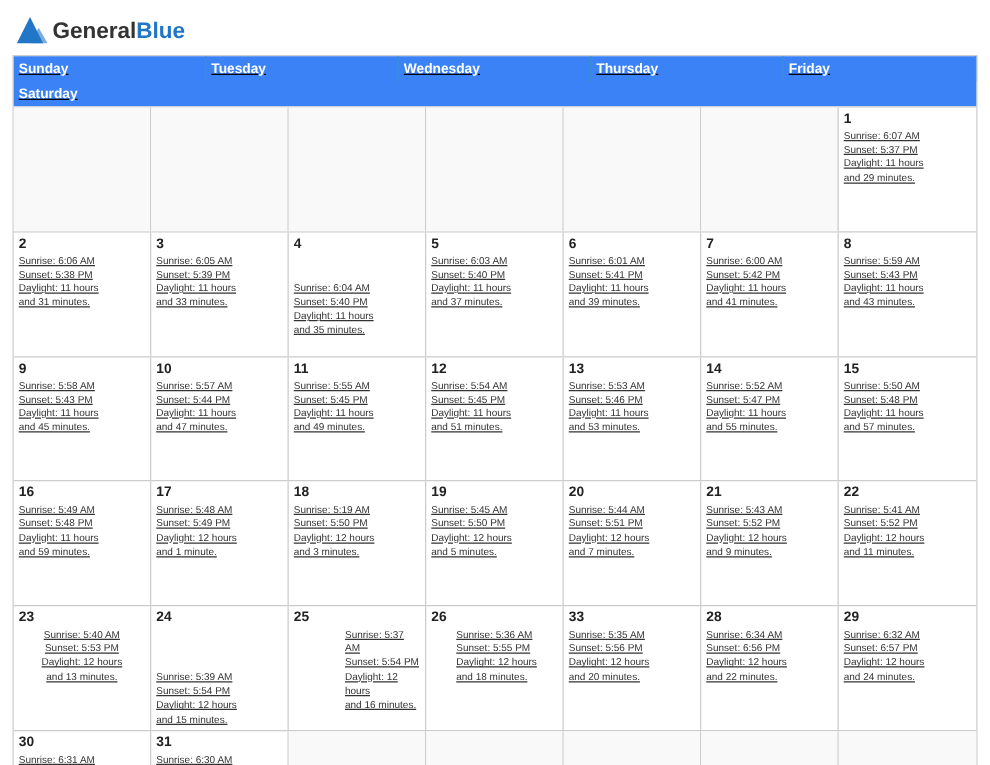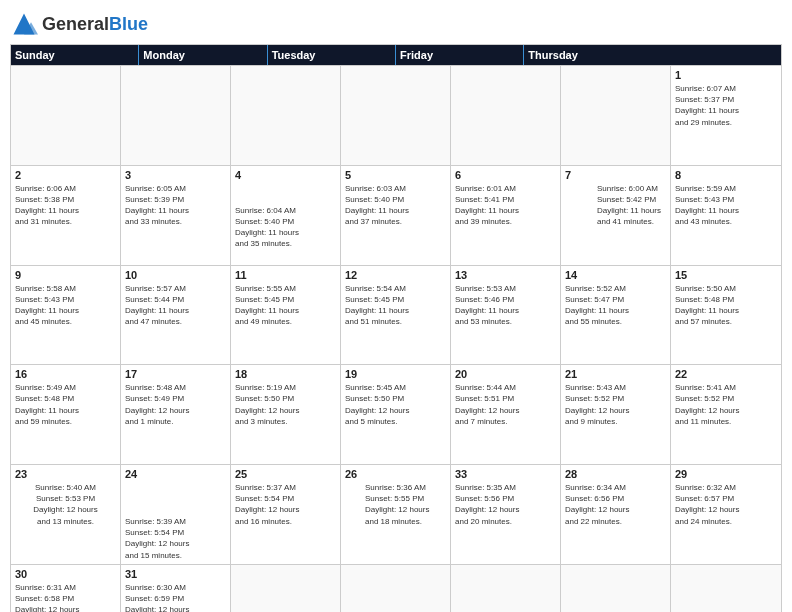--- a/index.html
+++ b/index.html
@@ -53,22 +53,23 @@
       color: #555;
     }
     .calendar {
       flex: 1;
       border: 1px solid #ccc;
       display: flex;
       flex-direction: column;
     }
     .cal-header {
       display: grid;
-      grid-template-columns: repeat(6, 1fr);
-      background: #0f172a;
+      grid-template-columns: repeat(5, 1fr);
+      background: #3b82f6;
+      text-decoration: underline;
     }
     .cal-header-cell {
       color: #fff;
       font-size: 11px;
       font-weight: bold;
       padding: 4px 4px;
       text-align: left;
       border-right: 1px solid #3a8fd4;
     }
     .cal-header-cell:last-child { border-right: none; }
@@ -96,20 +97,21 @@
       font-size: 11px;
       font-weight: bold;
       color: #222;
       display: block;
       margin-bottom: 2px;
     }
     .day-info {
       font-size: 8px;
       color: #333;
       line-height: 1.4;
+      text-decoration: underline;
     }
   </style>
 </head>
 <body>
 
 <div class="page">
   <div class="header">
     <div class="logo">
       <svg class="logo-icon" viewBox="0 0 32 32">
         <polygon points="4,28 16,4 28,28" fill="#2176c7"></polygon>
@@ -121,24 +123,25 @@
     </div>
     <div class="title-block">
       <div class="month-title"></div>
       <div class="location-title"></div>
     </div>
   </div>
 
   <div class="calendar">
     <div class="cal-header" id="cal-header">
         <div class="cal-header-cell">Sunday</div>
-        <div class="cal-header-cell">Monday</div>
         <div class="cal-header-cell">Tuesday</div>
+        <div class="cal-header-cell">Wednesday</div>
+        <div class="cal-header-cell">Thursday</div>
         <div class="cal-header-cell">Friday</div>
-        <div class="cal-header-cell">Thursday</div>
+        <div class="cal-header-cell">Saturday</div>
       </div>
     <div class="cal-body" id="cal-body">
         <div class="cal-row">
           <div class="cal-cell empty"></div>
           <div class="cal-cell empty"></div>
           <div class="cal-cell empty"></div>
           <div class="cal-cell empty"></div>
           <div class="cal-cell empty"></div>
           <div class="cal-cell empty"></div>
           <div class="cal-cell">
@@ -180,21 +183,21 @@
           </div>
           <div class="cal-cell">
             <span class="day-num">6</span>
             <div class="day-info" style="white-space: pre-line;">Sunrise: 6:01 AM
 Sunset: 5:41 PM
 Daylight: 11 hours
 and 39 minutes.</div>
           </div>
           <div class="cal-cell">
             <span class="day-num">7</span>
-            <div class="day-info" style="white-space: pre-line; margin-left: 32px;">Sunrise: 6:00 AM
+            <div class="day-info" style="white-space: pre-line;">Sunrise: 6:00 AM
 Sunset: 5:42 PM
 Daylight: 11 hours
 and 41 minutes.</div>
           </div>
           <div class="cal-cell">
             <span class="day-num">8</span>
             <div class="day-info" style="white-space: pre-line;">Sunrise: 5:59 AM
 Sunset: 5:43 PM
 Daylight: 11 hours
 and 43 minutes.</div>
@@ -312,21 +315,21 @@
           </div>
           <div class="cal-cell">
             <span class="day-num">24</span>
             <div class="day-info" style="white-space: pre-line; margin-top: 36px;">Sunrise: 5:39 AM
 Sunset: 5:54 PM
 Daylight: 12 hours
 and 15 minutes.</div>
           </div>
           <div class="cal-cell">
             <span class="day-num">25</span>
-            <div class="day-info" style="white-space: pre-line;">Sunrise: 5:37 AM
+            <div class="day-info" style="white-space: pre-line; margin-left: 41px;">Sunrise: 5:37 AM
 Sunset: 5:54 PM
 Daylight: 12 hours
 and 16 minutes.</div>
           </div>
           <div class="cal-cell">
             <span class="day-num">26</span>
             <div class="day-info" style="white-space: pre-line; margin-left: 20px;">Sunrise: 5:36 AM
 Sunset: 5:55 PM
 Daylight: 12 hours
 and 18 minutes.</div>

